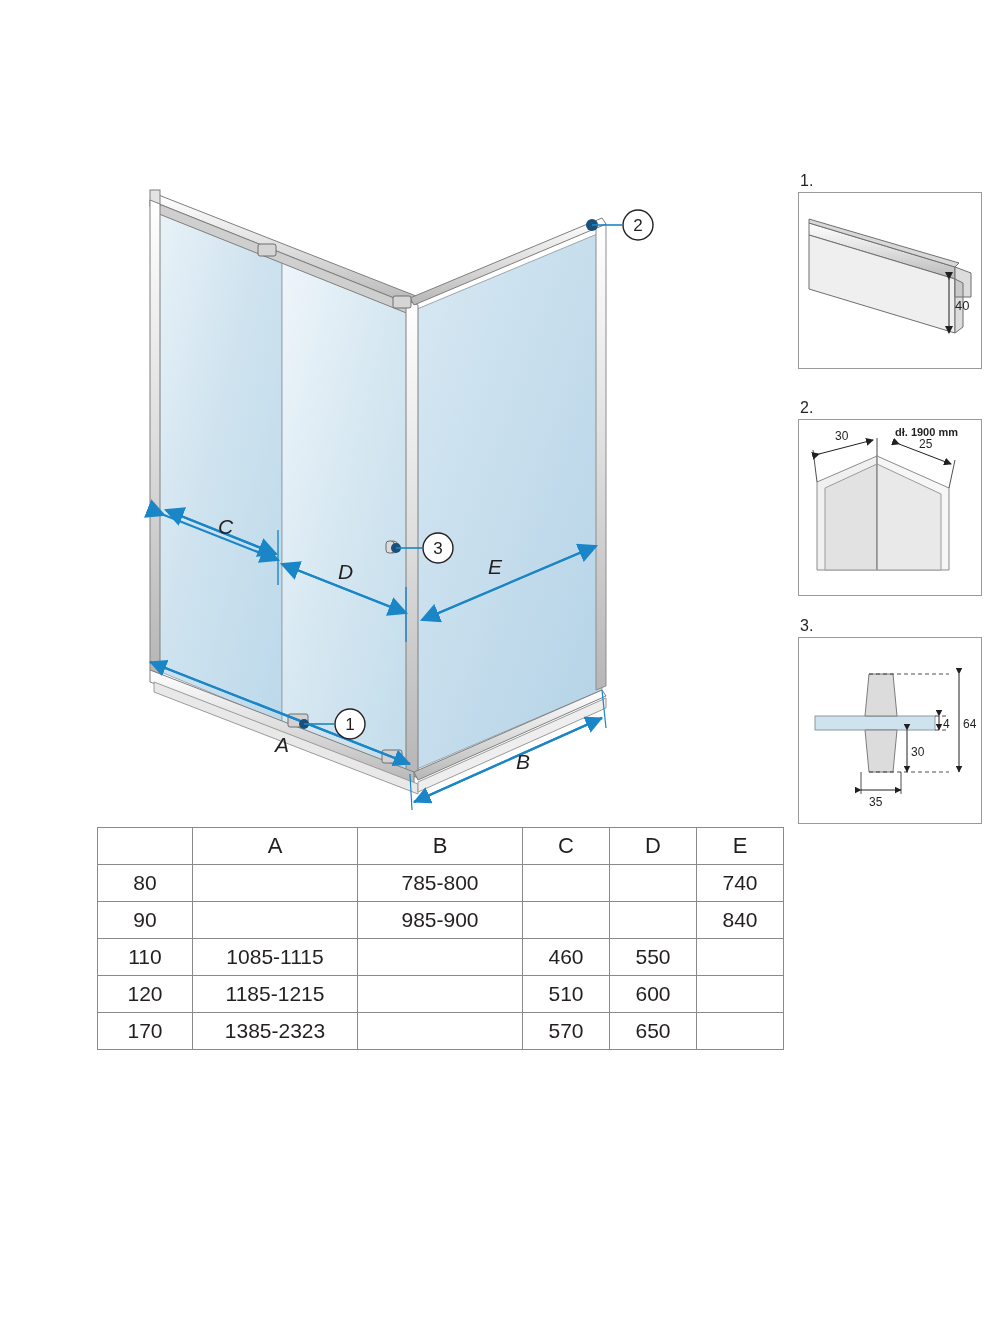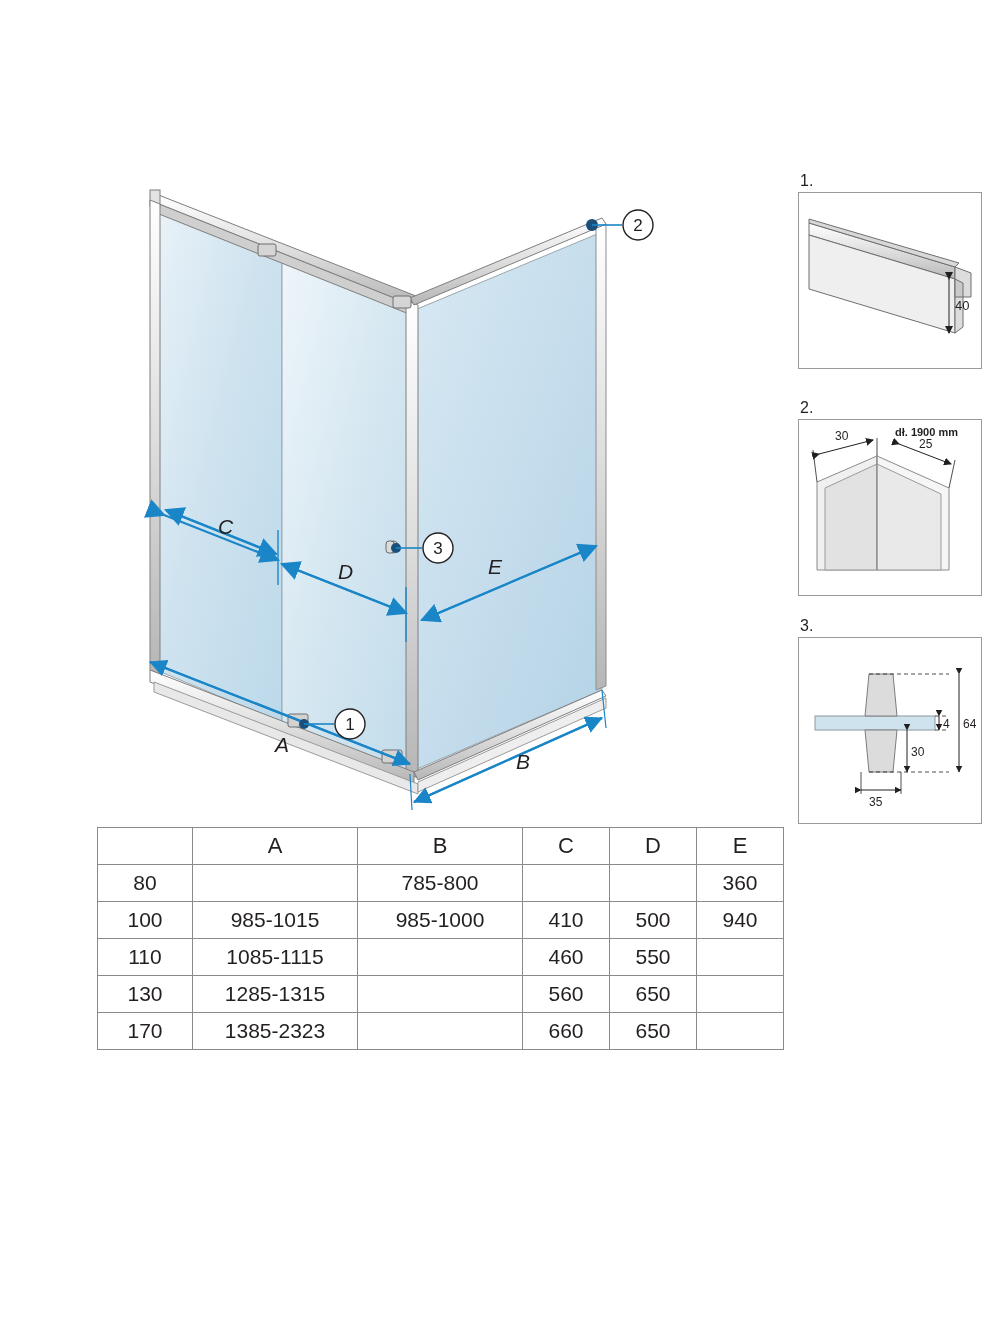--- a/index.html
+++ b/index.html
@@ -297,50 +297,50 @@
         <th class="c5">E</th>
       </tr>
     </thead>
     <tbody>
       <tr>
         <td>80</td>
         <td></td>
         <td>785-800</td>
         <td></td>
         <td></td>
-        <td>360</td>
-      </tr>
-      <tr>
-        <td>100</td>
-        <td>985-1015</td>
-        <td>985-1000</td>
-        <td>410</td>
-        <td>500</td>
-        <td>940</td>
+        <td>740</td>
+      </tr>
+      <tr>
+        <td>90</td>
+        <td></td>
+        <td>985-900</td>
+        <td></td>
+        <td></td>
+        <td>840</td>
       </tr>
       <tr>
         <td>110</td>
         <td>1085-1115</td>
         <td></td>
         <td>460</td>
         <td>550</td>
         <td></td>
       </tr>
       <tr>
-        <td>130</td>
-        <td>1285-1315</td>
-        <td></td>
-        <td>560</td>
-        <td>650</td>
+        <td>120</td>
+        <td>1185-1215</td>
+        <td></td>
+        <td>510</td>
+        <td>600</td>
         <td></td>
       </tr>
       <tr>
         <td>170</td>
         <td>1385-2323</td>
         <td></td>
-        <td>660</td>
+        <td>570</td>
         <td>650</td>
         <td></td>
       </tr>
     </tbody>
   </table>
 
 </div>
 
 </body></html>

